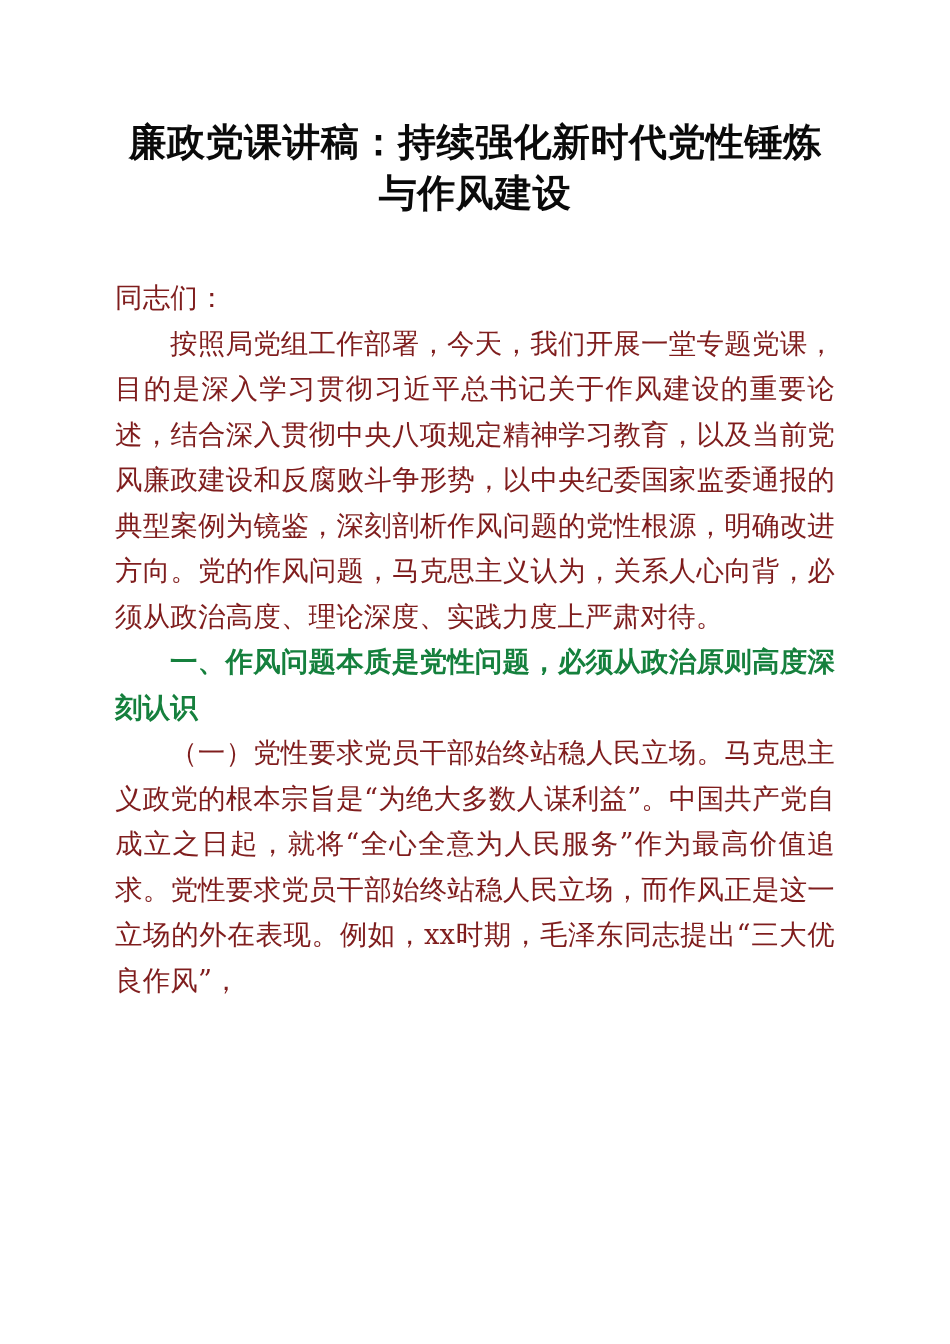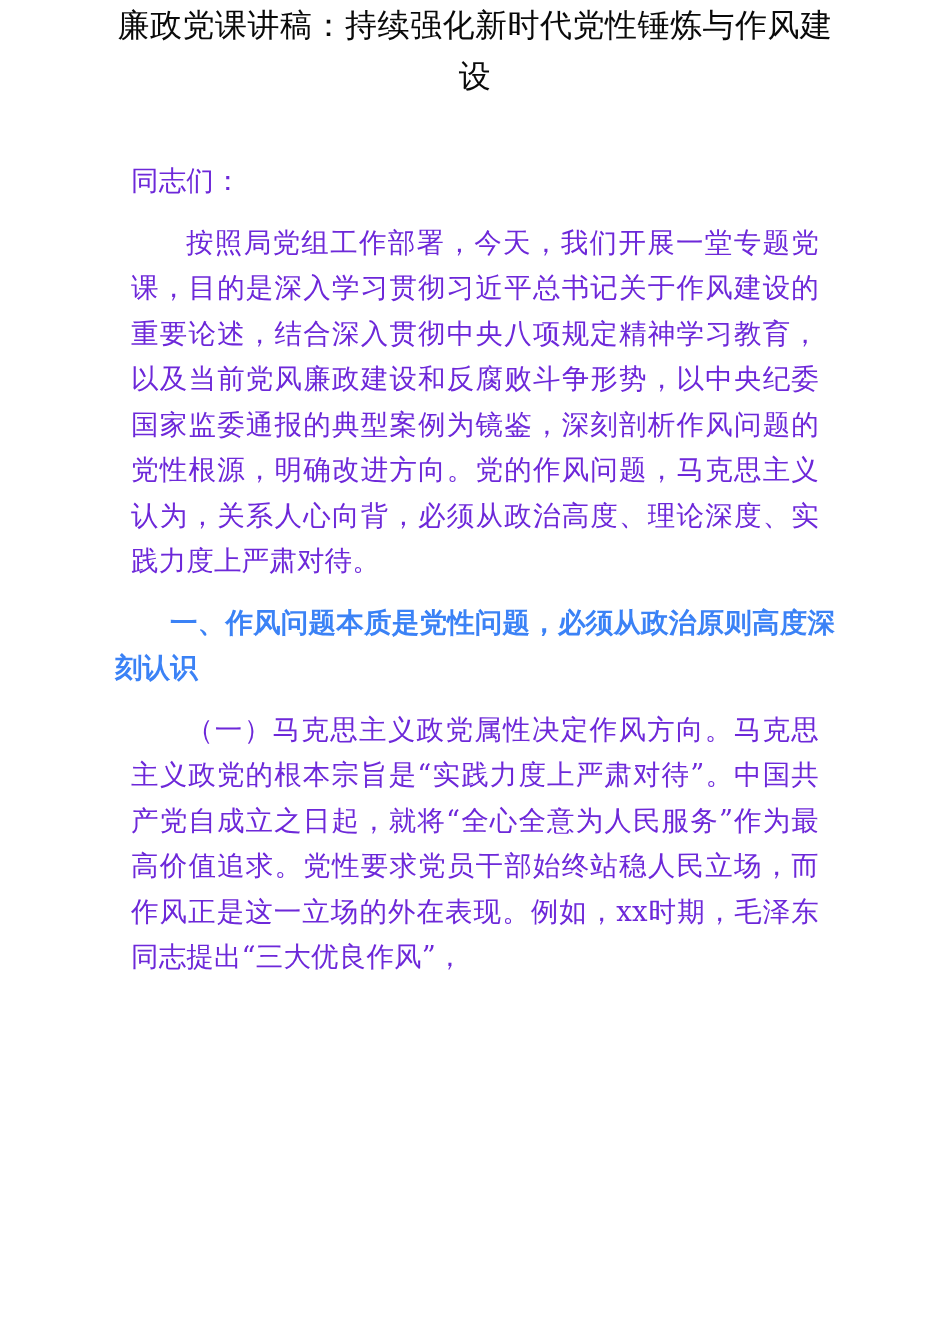--- a/index.html
+++ b/index.html
@@ -29,38 +29,39 @@
   .content {
     position: absolute;
     left: 115px;
     top: 0;
     width: 720px;
   }
 
   
   .doc-title {
     font-family: "Liberation Serif", "DejaVu Serif", serif;
-    font-weight: normal;
-    font-size: 32px;
+    font-weight: bold;
+    font-size: 38px;
     line-height: 51px;
     text-align: center;
     letter-spacing: 0.5px;
     margin: 0;
+    padding-top: 117px;
     color: #0a0a0a;
   }
 
   
   .body-text {
     font-family: "DejaVu Serif", "Liberation Serif", serif;
     font-size: 27.5px;
     line-height: 45.5px;
     text-align: justify;
     text-justify: inter-ideograph;
-    margin: 16px;
-    color: #6d28d9;
+    margin: 0;
+    color: #7f1d1d;
     letter-spacing: 0.15px;
   }
 
   .salutation {
     margin-top: 56px;
   }
 
   .indent {
     text-indent: 2em;
   }
@@ -68,35 +69,35 @@
   
   .section-heading {
     font-family: "Liberation Sans", "DejaVu Sans", sans-serif;
     font-weight: bold;
     font-size: 27.5px;
     line-height: 45.5px;
     text-align: justify;
     text-justify: inter-ideograph;
     text-indent: 2em;
     margin: 0;
-    color: #3b82f6;
+    color: #15803d;
     letter-spacing: 0.1px;
   }
 </style>
 </head>
 <body>
 
 <div class="page">
   <div class="content">
 
     <h1 class="doc-title">廉政党课讲稿：持续强化新时代党性锤炼与作风建设</h1>
 
     <p class="body-text salutation">同志们：</p>
 
     <p class="body-text indent">按照局党组工作部署，今天，我们开展一堂专题党课，目的是深入学习贯彻习近平总书记关于作风建设的重要论述，结合深入贯彻中央八项规定精神学习教育，以及当前党风廉政建设和反腐败斗争形势，以中央纪委国家监委通报的典型案例为镜鉴，深刻剖析作风问题的党性根源，明确改进方向。党的作风问题，马克思主义认为，关系人心向背，必须从政治高度、理论深度、实践力度上严肃对待。</p>
 
     <p class="section-heading">一、作风问题本质是党性问题，必须从政治原则高度深刻认识</p>
 
 
-    <p class="body-text indent">（一）马克思主义政党属性决定作风方向。马克思主义政党的根本宗旨是“实践力度上严肃对待”。中国共产党自成立之日起，就将“全心全意为人民服务”作为最高价值追求。党性要求党员干部始终站稳人民立场，而作风正是这一立场的外在表现。例如，xx时期，毛泽东同志提出“三大优良作风”，</p>
+    <p class="body-text indent">（一）党性要求党员干部始终站稳人民立场。马克思主义政党的根本宗旨是“为绝大多数人谋利益”。中国共产党自成立之日起，就将“全心全意为人民服务”作为最高价值追求。党性要求党员干部始终站稳人民立场，而作风正是这一立场的外在表现。例如，xx时期，毛泽东同志提出“三大优良作风”，</p>
 
   </div>
 </div>
 
 </body></html>

